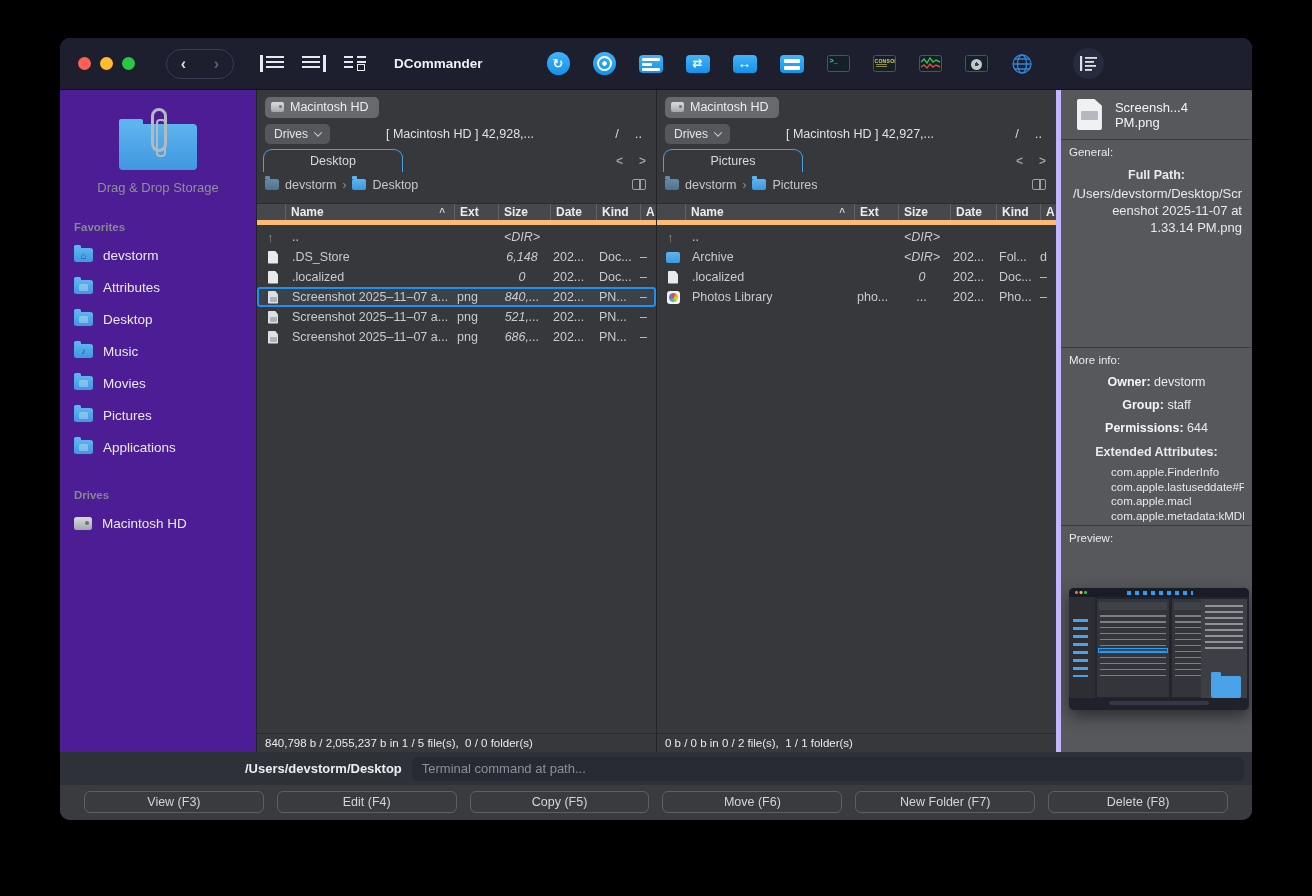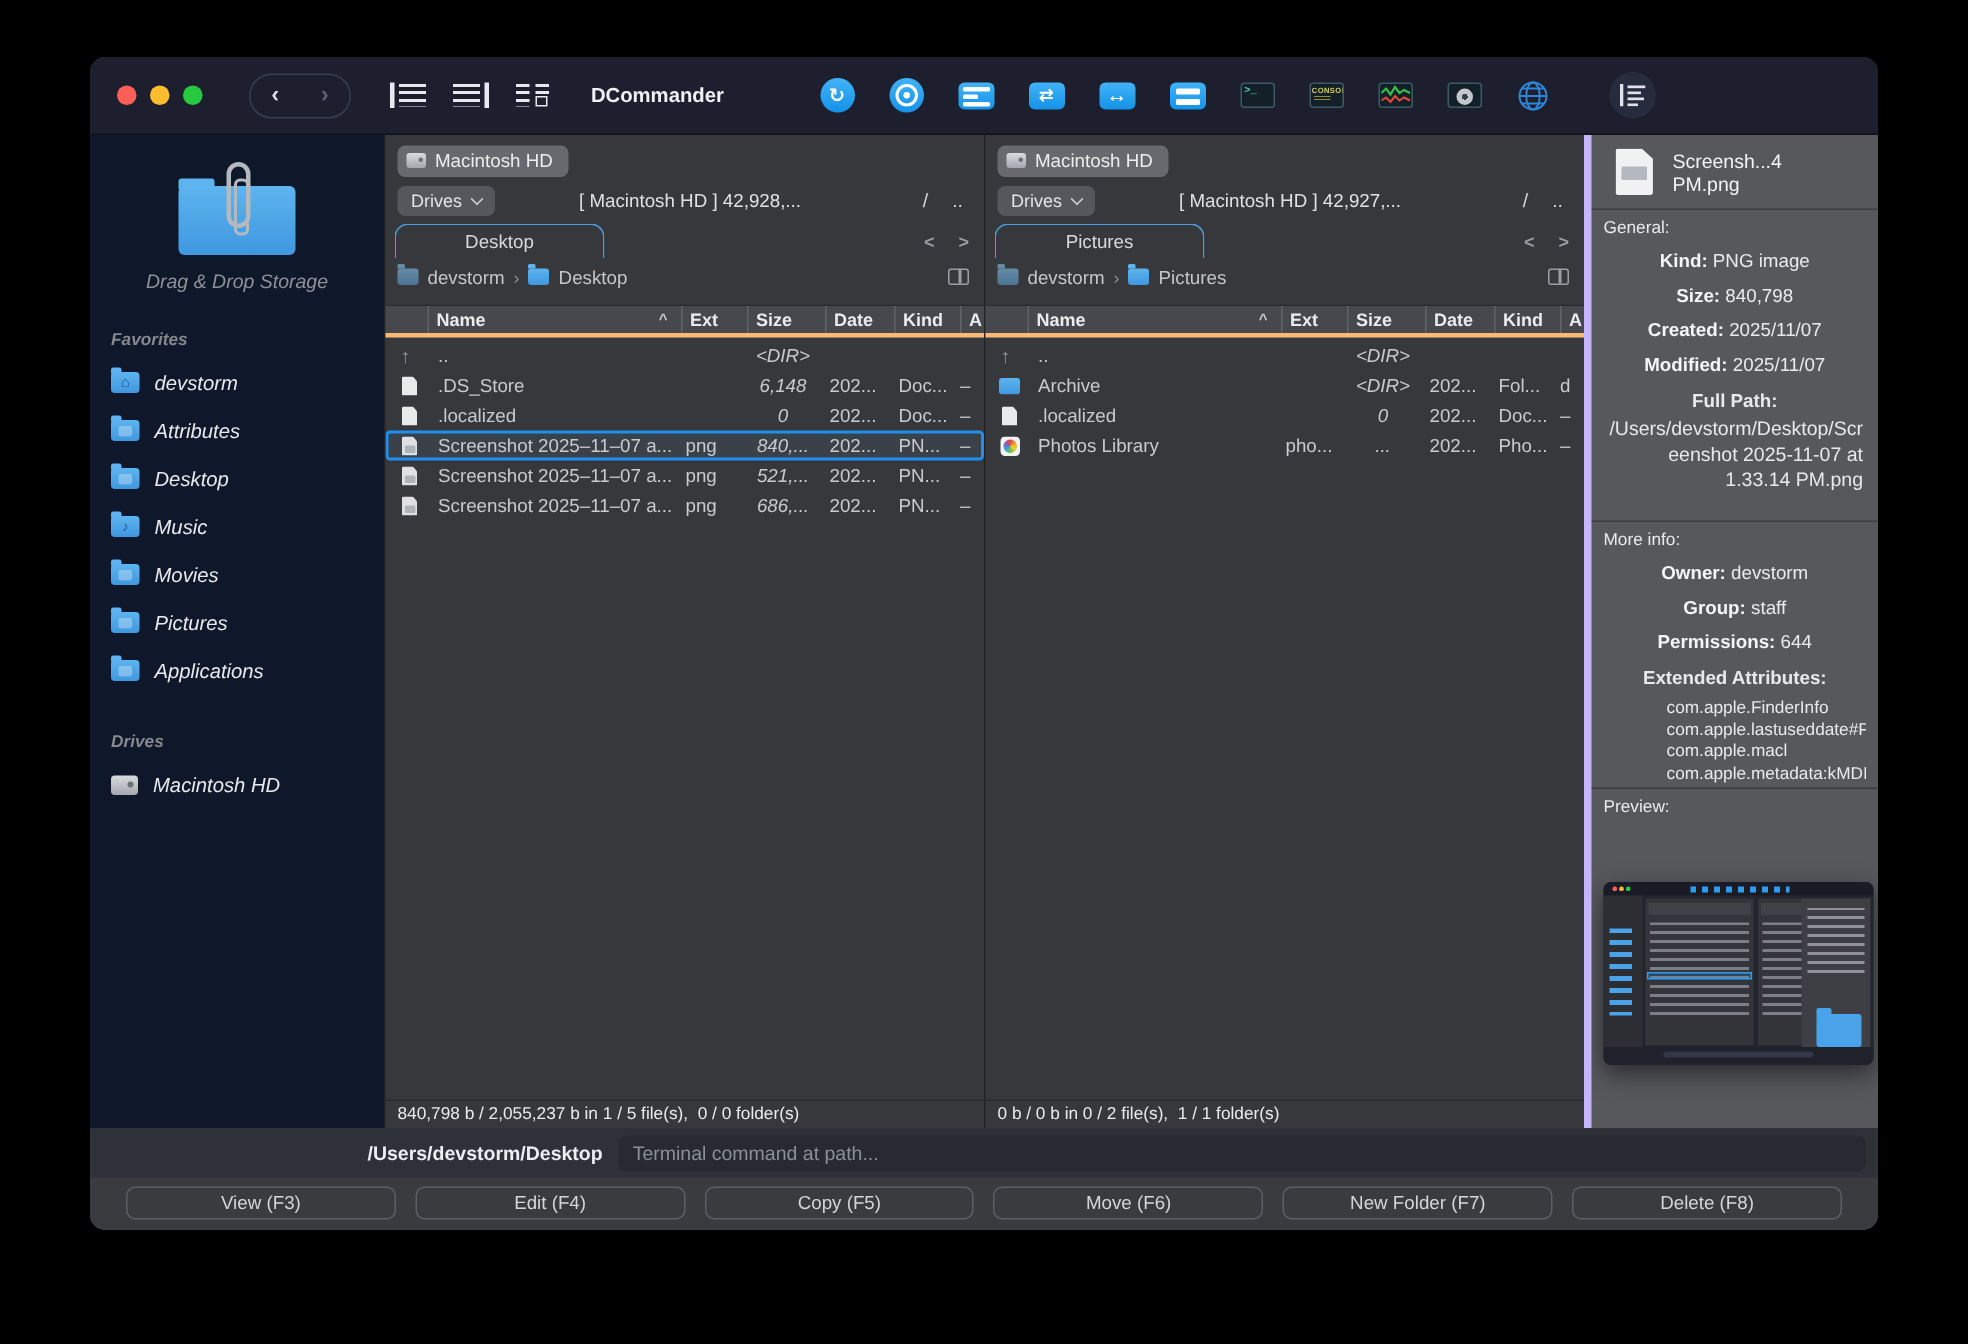--- a/index.html
+++ b/index.html
@@ -62,21 +62,21 @@
   .darksq.disk::after{content:"";position:absolute;left:5px;top:3px;width:11px;height:11px;
           border-radius:50%;background:radial-gradient(circle,#33424c 0 2px,#c3c7cc 2px);}
   .globe{width:22px;height:22px;}
   .sbtoggle{margin-left:40px;width:31px;height:31px;border-radius:50%;background:#272b3e;
           display:flex;align-items:center;justify-content:center;}
 
   
   .main{flex:1;display:flex;min-height:0;}
 
   
-  .sidebar{width:196px;flex:none;background:#0f172a;overflow:hidden;padding-top:18px;font-style:italic;}
+  .sidebar{width:196px;flex:none;background:#4c1d95;overflow:hidden;padding-top:18px;}
   .dragdrop{text-align:center;}
   .dd-art{position:relative;width:90px;height:62px;margin:0 auto;}
   .dd-folder{position:absolute;left:6px;bottom:0;width:78px;height:46px;border-radius:4px;
           background:linear-gradient(#5db4ee,#3f97e0);}
   .dd-folder::before{content:"";position:absolute;left:0;top:-5px;width:24px;height:7px;
           border-radius:2px 2px 0 0;background:#5db4ee;}
   .dd-clip{position:absolute;left:38px;top:0;width:16px;height:44px;border:3px solid #b4b8bf;
           border-radius:8px;background:transparent;}
   .dd-clip::after{content:"";position:absolute;left:2px;top:8px;width:6px;height:34px;
           border:2px solid #b4b8bf;border-radius:4px;}
@@ -130,21 +130,21 @@
         position:relative;}
   .crumb-ic::before{content:"";position:absolute;left:0;top:-3px;width:5px;height:3px;
         border-radius:1px 1px 0 0;background:#5db4ee;}
   .crumb-ic.dim{filter:saturate(.55) brightness(.8);}
   .crumbsep{color:#8e9196;font-size:12px;}
   .crumbspacer{flex:1;}
   .book-ic{width:14px;height:11px;border:1.5px solid #9b9ea3;border-radius:2px;position:relative;}
   .book-ic::after{content:"";position:absolute;left:50%;top:0;bottom:0;width:1.5px;background:#9b9ea3;}
 
   .listheader{height:22px;flex:none;margin-top:6px;display:flex;align-items:center;
-        background:#47484d;border-top:1px solid #2a2b2f;border-bottom:3px solid #fdba74;
+        background:#47484d;border-top:1px solid #2a2b2f;border-bottom:5px solid #fdba74;
         font-size:12px;font-weight:bold;color:#eaebed;}
   .hc{padding:0 5px;white-space:nowrap;overflow:hidden;position:relative;height:100%;
         display:flex;align-items:center;border-left:1px solid rgba(130,133,138,.45);}
   .hc.first{border-left:none;width:28px;flex:none;}
   .hc.name{flex:1;}
   .hc.name .sort{margin-left:auto;color:#c7c9cc;font-size:10px;margin-right:4px;}
   .hc.ext{width:44px;flex:none;}
   .hc.size{width:52px;flex:none;}
   .hc.date{width:46px;flex:none;}
   .hc.kind{width:44px;flex:none;}
@@ -608,30 +608,20 @@
       <div class="statusline">0 b / 0 b in 0 / 2 file(s),  1 / 1 folder(s)</div>
     </div>
 
     <div class="infopanel">
       <div class="info-head">
         <span class="bigdoc"></span>
         <span class="info-fname">Screensh...4 PM.png</span>
       </div>
       <div class="sec sec-general">
         <div class="sec-label">General:</div>
-        <div>
-
-            <div class="kv"><b>Kind:</b> <span>PNG image</span></div>
-
-            <div class="kv"><b>Size:</b> <span>840,798</span></div>
-
-            <div class="kv"><b>Created:</b> <span>2025/11/07</span></div>
-
-            <div class="kv"><b>Modified:</b> <span>2025/11/07</span></div>
-          </div>
         <div class="fullpath-label">Full Path:</div>
         <div class="fullpath">/Users/devstorm/Desktop/Screenshot 2025-11-07 at 1.33.14 PM.png</div>
       </div>
       <div class="sec sec-more">
         <div class="sec-label">More info:</div>
         <div>
 
             <div class="kv"><b>Owner:</b> <span>devstorm</span></div>
 
             <div class="kv"><b>Group:</b> <span>staff</span></div>

